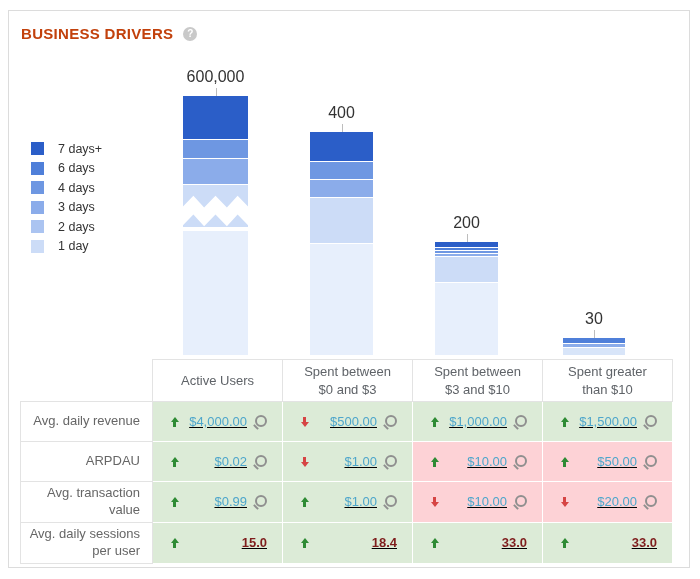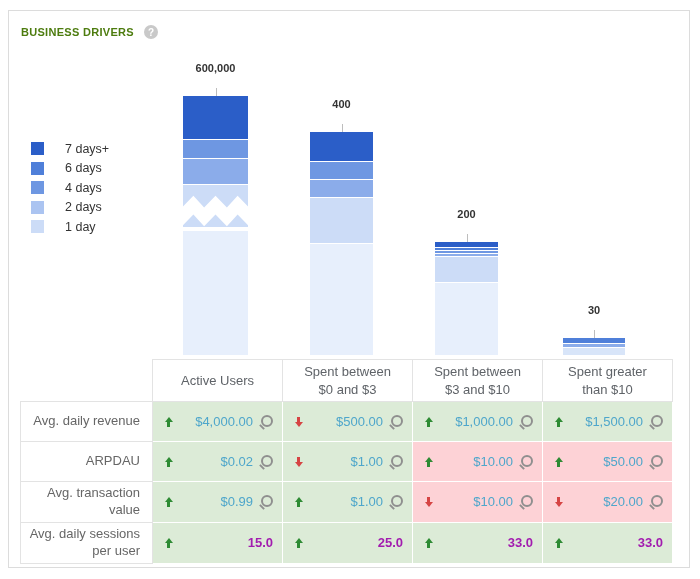--- a/index.html
+++ b/index.html
@@ -5,41 +5,41 @@
   html,body { margin:0; padding:0; }
   body {
     width:700px; height:579px; background:#ffffff; position:relative;
     font-family:"Liberation Sans", sans-serif; overflow:hidden;
   }
   .panel {
     position:absolute; left:8px; top:10px; width:682px; height:558px;
     background:#ffffff; border:1px solid #dcdcdc; box-sizing:border-box;
   }
   .title-row { position:absolute; left:12px; top:14px; display:flex; align-items:center; gap:10px; }
-  .panel-title { font-size:11px; font-weight:bold; color:#4d7c0f; letter-spacing:.3px; }
+  .panel-title { font-size:15px; font-weight:bold; color:#c2410c; letter-spacing:.3px; }
   .help-icon {
     width:14px; height:14px; border-radius:50%; background:#c9c9c9; color:#fff;
     font-size:10px; font-weight:bold; display:flex; align-items:center; justify-content:center;
     cursor:pointer;
   }
 
   
   .legend { position:absolute; left:22px; top:128px; display:flex; flex-direction:column; }
-  .legend-item { display:flex; align-items:center; height:19.5px; gap:21px; }
+  .legend-item { display:flex; align-items:center; height:19.5px; gap:14px; }
   .swatch { width:13px; height:13px; flex:0 0 13px; }
   .legend-label { font-size:12.5px; color:#333; white-space:nowrap; }
 
   
   .bars { position:absolute; left:0; top:0; right:0; bottom:0; }
   .bar { position:absolute; }
   .seg { width:100%; box-sizing:border-box; }
   .seg + .seg { border-top:1px solid #ffffff; }
   .bar-label {
     position:absolute; bottom:100%; left:-40px; right:-40px; text-align:center;
-    font-size:11px; color:#333; padding-bottom:22px;font-weight:bold;
+    font-size:16px; color:#333; padding-bottom:10px;
   }
   .bar-tick { position:absolute; bottom:100%; left:50%; width:1px; height:8px; background:#bdbdbd; }
   .axis-break {
     position:absolute; left:-1px; right:-1px; height:34px; background:#ffffff;
     clip-path: polygon(0 40%,17% 5%,33% 40%,50% 5%,67% 40%,83% 5%,100% 40%,
                        100% 95%,83% 60%,67% 95%,50% 60%,33% 95%,17% 60%,0 95%);
   }
 
   
   .biz-table {
@@ -49,29 +49,29 @@
   .biz-table tr { height:40px; }
   .corner-cell { border:none; background:#fff; }
   .col-header {
     border:1px solid #e3e3e3; background:#fff; color:#5f6368; font-weight:400;
     text-align:center; padding:3px 14px; line-height:1.35;
   }
   .row-label {
     border:1px solid #e3e3e3; background:#fff; color:#666; text-align:right;
     padding:3px 12px 3px 6px; line-height:1.3;
   }
-  td.val { border:1px solid #ffffff; padding:0; }
+  td.val { border:1px solid #ffffff; padding:6px;text-decoration:underline; }
   td.val.pos { background:var(--pos,#dcebd7); }
   td.val.neg { background:var(--neg,#fdd2d6); }
   .cell-inner {
     position:relative; height:100%; display:flex; align-items:center;
     justify-content:flex-end; gap:6px; padding-right:9px; box-sizing:border-box;
   }
   .metric-value.money { color:var(--money,#4ea6cb); cursor:pointer; }
-  .metric-value.plain { color:#a21caf; font-weight:bold; }
+  .metric-value.plain { color:#7f1d1d; font-weight:bold; }
 
   .trend { position:absolute; left:11px; width:9px; }
   .t-head-up { width:0; height:0; margin:0 auto; border-left:4.5px solid transparent; border-right:4.5px solid transparent; border-bottom:5px solid var(--up,#2e8b34); }
   .t-stem-up { width:3px; height:5px; margin:0 auto; background:var(--up,#2e8b34); }
   .t-head-down { width:0; height:0; margin:0 auto; border-left:4.5px solid transparent; border-right:4.5px solid transparent; border-top:5px solid var(--down,#d64444); }
   .t-stem-down { width:3px; height:5px; margin:0 auto; background:var(--down,#d64444); }
 
   .mag { width:14px; height:14px; position:relative; display:inline-block; cursor:pointer; flex:0 0 14px; }
   .mag::before {
     content:''; position:absolute; top:0; right:0; width:8px; height:8px;
@@ -96,20 +96,24 @@
         <span class="swatch" style="background: rgb(43, 94, 200);"></span>
         <span class="legend-label">7 days+</span>
       </div>
       <div class="legend-item">
         <span class="swatch" style="background: rgb(79, 127, 217);"></span>
         <span class="legend-label">6 days</span>
       </div>
       <div class="legend-item">
         <span class="swatch" style="background: rgb(110, 151, 226);"></span>
         <span class="legend-label">4 days</span>
+      </div>
+      <div class="legend-item">
+        <span class="swatch" style="background: rgb(139, 172, 234);"></span>
+        <span class="legend-label">3 days</span>
       </div>
       <div class="legend-item">
         <span class="swatch" style="background: rgb(171, 196, 241);"></span>
         <span class="legend-label">2 days</span>
       </div>
       <div class="legend-item">
         <span class="swatch" style="background: rgb(204, 220, 247);"></span>
         <span class="legend-label">1 day</span>
       </div>
     </div>
@@ -310,21 +314,21 @@
                 </div>
                 <span class="metric-value plain">15.0</span>
               </div>
             </td>
             <td class="val pos">
               <div class="cell-inner">
                 <div class="trend">
                   <div class="t-head-up"></div>
                   <div class="t-stem-up"></div>
                 </div>
-                <span class="metric-value plain">25.0</span>
+                <span class="metric-value plain">18.4</span>
               </div>
             </td>
             <td class="val pos">
               <div class="cell-inner">
                 <div class="trend">
                   <div class="t-head-up"></div>
                   <div class="t-stem-up"></div>
                 </div>
                 <span class="metric-value plain">33.0</span>
               </div>

